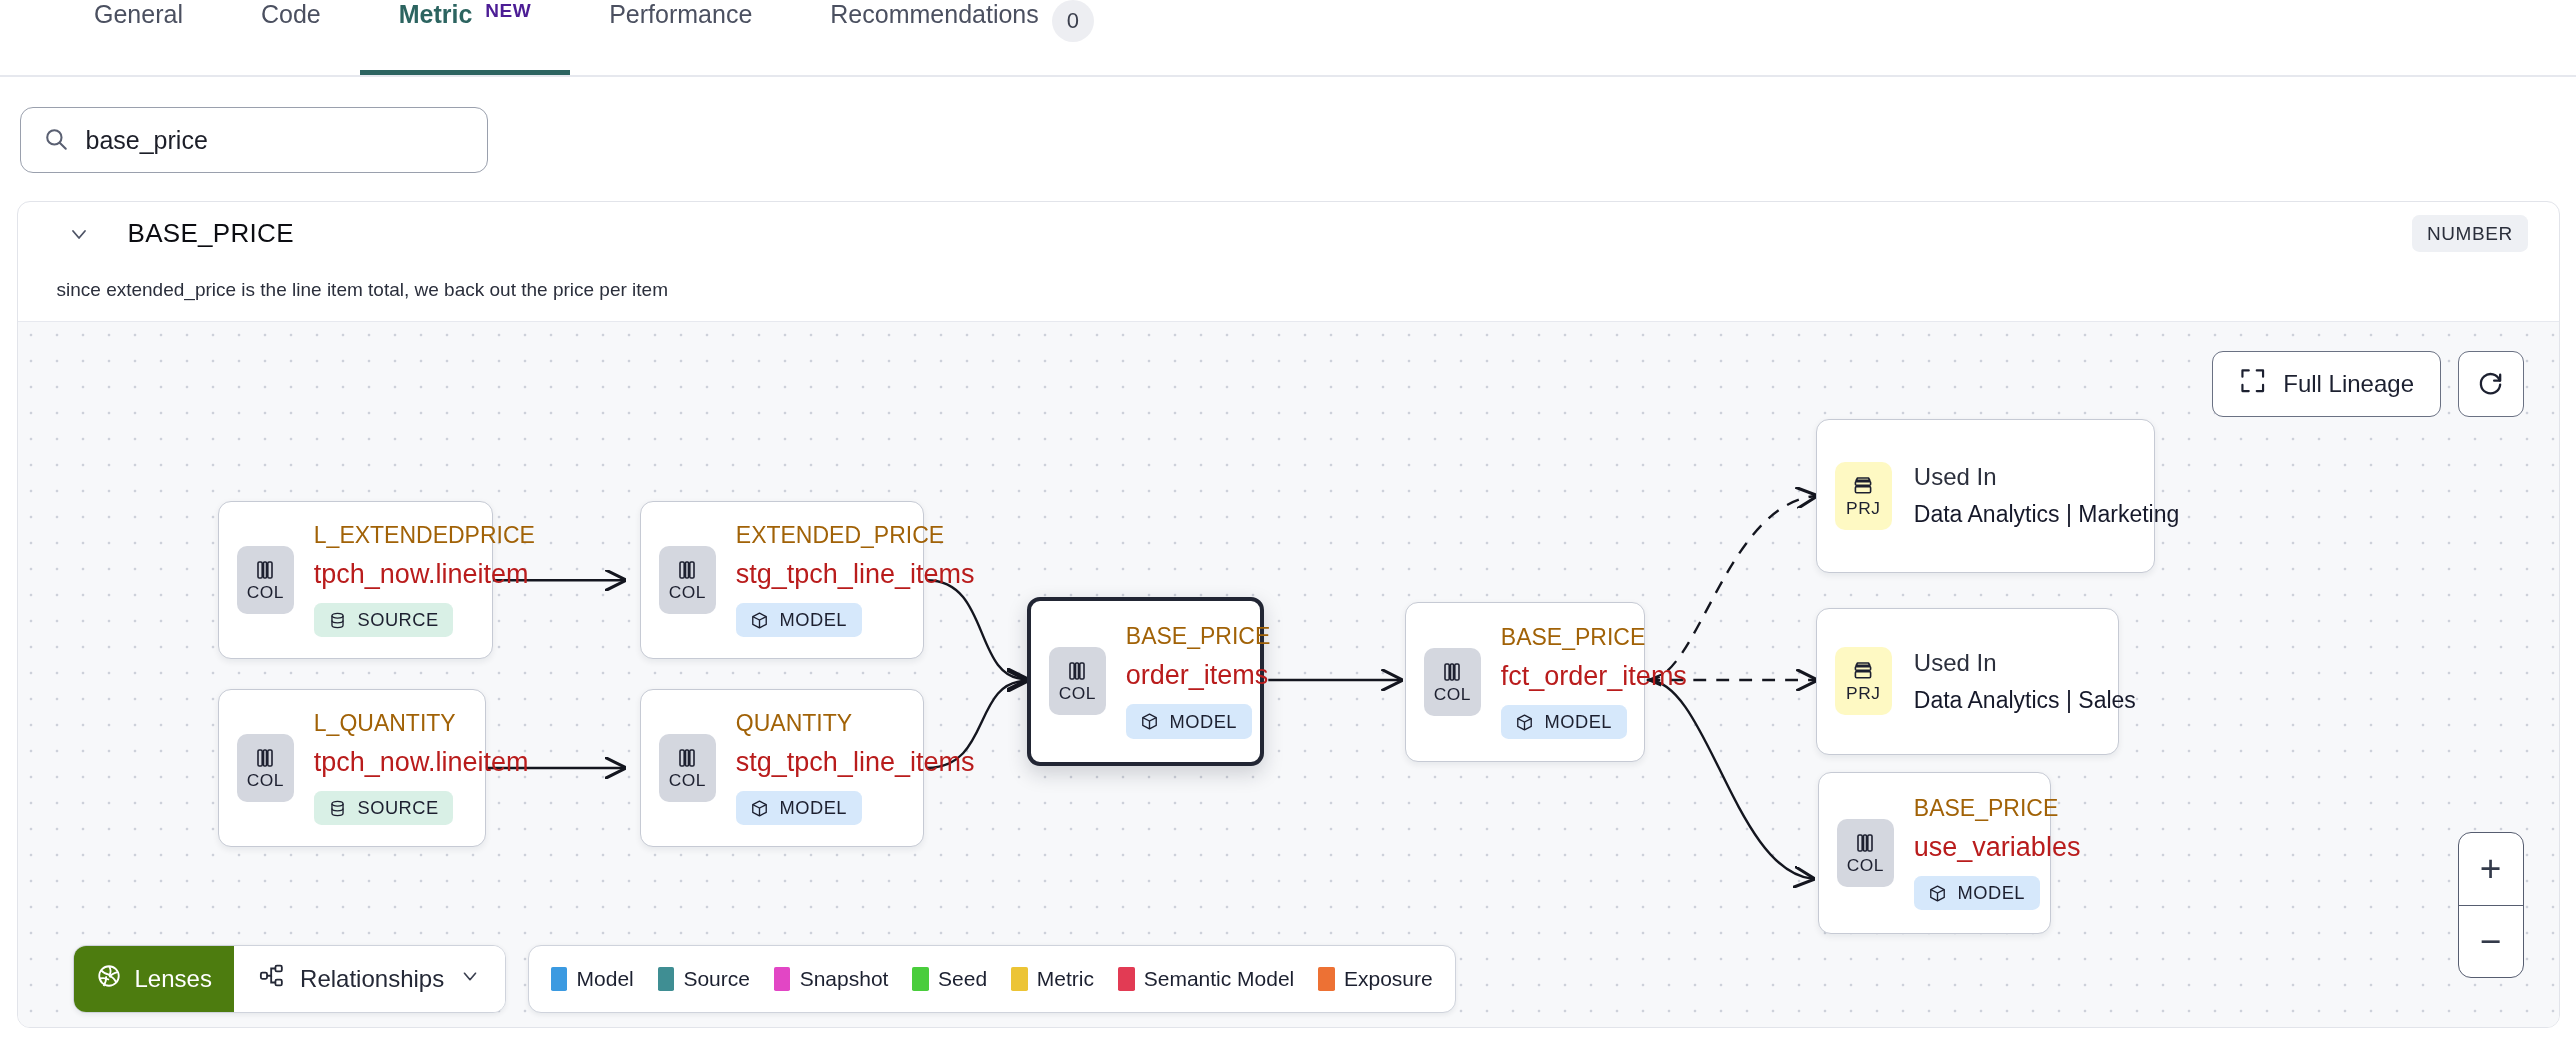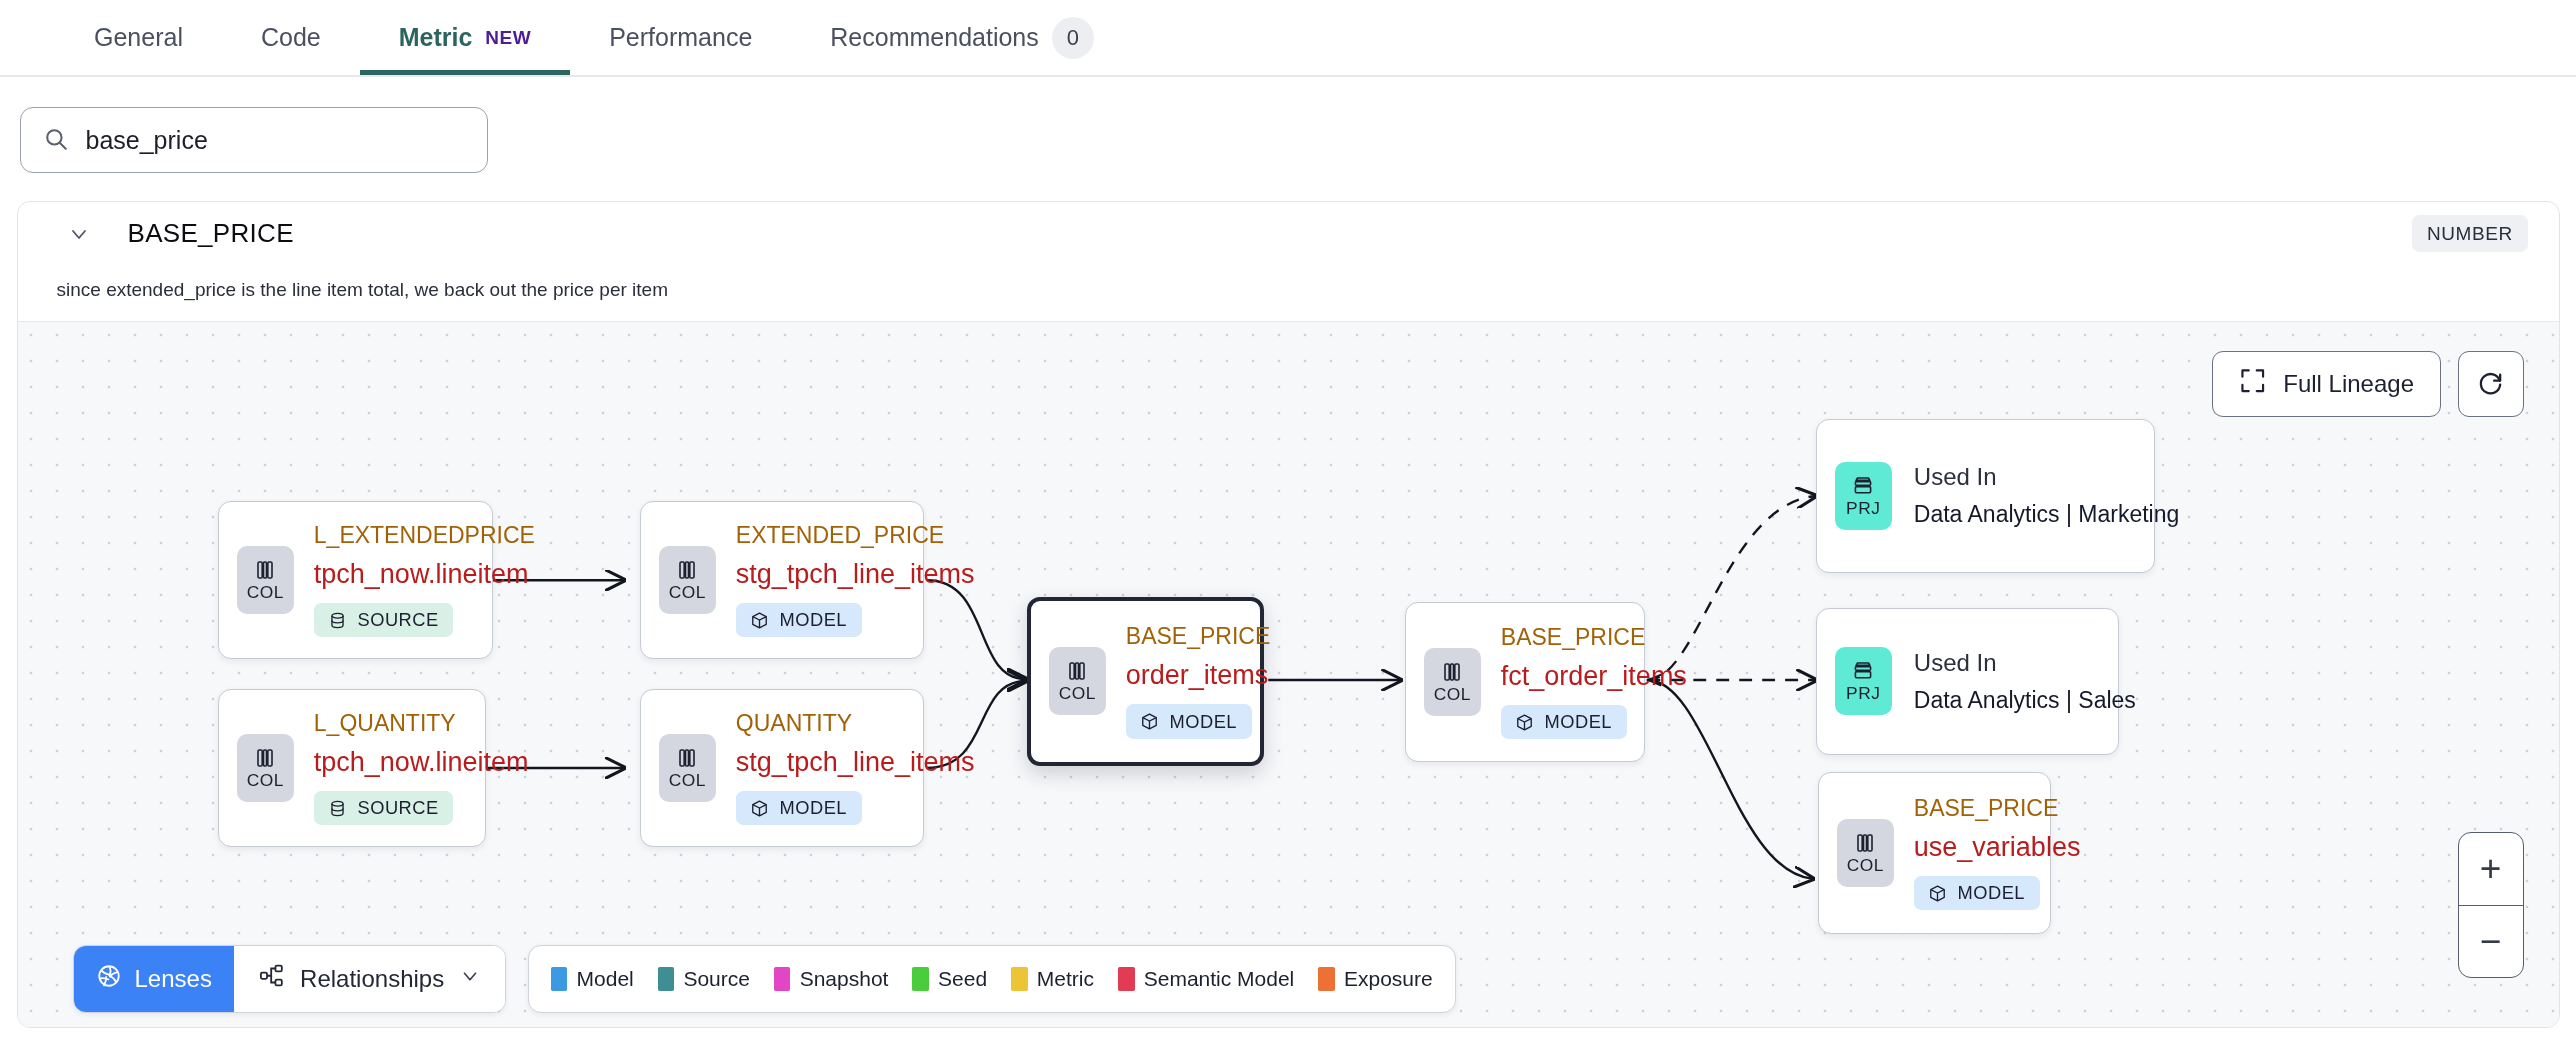--- a/index.html
+++ b/index.html
@@ -23,21 +23,20 @@
   .tabbar::after {
     content: "";
     position: absolute;
     left: 0; right: 0; bottom: 0;
     height: 1.8px;
     background: #e6e8ee;
   }
   .tab {
     position: relative;
     display: flex;
-    align-items: center;
     gap: 13px;
     height: 75px;
     padding: 0 39px;
     font-size: 25px;
     color: #4b5060;
     cursor: pointer;
     white-space: nowrap;
   }
   .tab.active { color: #2c6460; font-weight: bold; }
   .tab.active::after {
@@ -168,21 +167,21 @@
     width: 57px; height: 68px;
     border-radius: 10px;
     display: flex;
     flex-direction: column;
     align-items: center;
     justify-content: center;
     gap: 1.8px;
     margin-left: 18.3px;
   }
   .badge-icon.col { background: #d4d7df; }
-  .badge-icon.prj { background: #5eead4; }
+  .badge-icon.prj { background: #fef9c3; }
   .badge-icon .lbl {
     font-size: 17.4px;
     color: #1d2030;
     letter-spacing: 0.5px;
     line-height: 1;
   }
   .node-body { padding-left: 20px; }
   .node-name {
     font-size: 23px;
     color: #a16207;
@@ -273,21 +272,21 @@
   .lens-group {
     display: flex;
     height: 68px;
     border-radius: 13px;
     overflow: hidden;
     border: 1.8px solid #cfd3dc;
     background: #fff;
     box-shadow: 0 1.8px 5.5px rgba(20,25,45,.07);
   }
   .lens-btn {
-    background: #3b82f6;
+    background: #4d7c0f;
     color: #fff;
     display: flex; align-items: center; gap: 13px;
     padding: 0 22px;
     font-size: 24px;
     cursor: pointer;
   }
   .rel-btn {
     display: flex; align-items: center; gap: 14.7px;
     padding: 0 24px;
     font-size: 24px;

